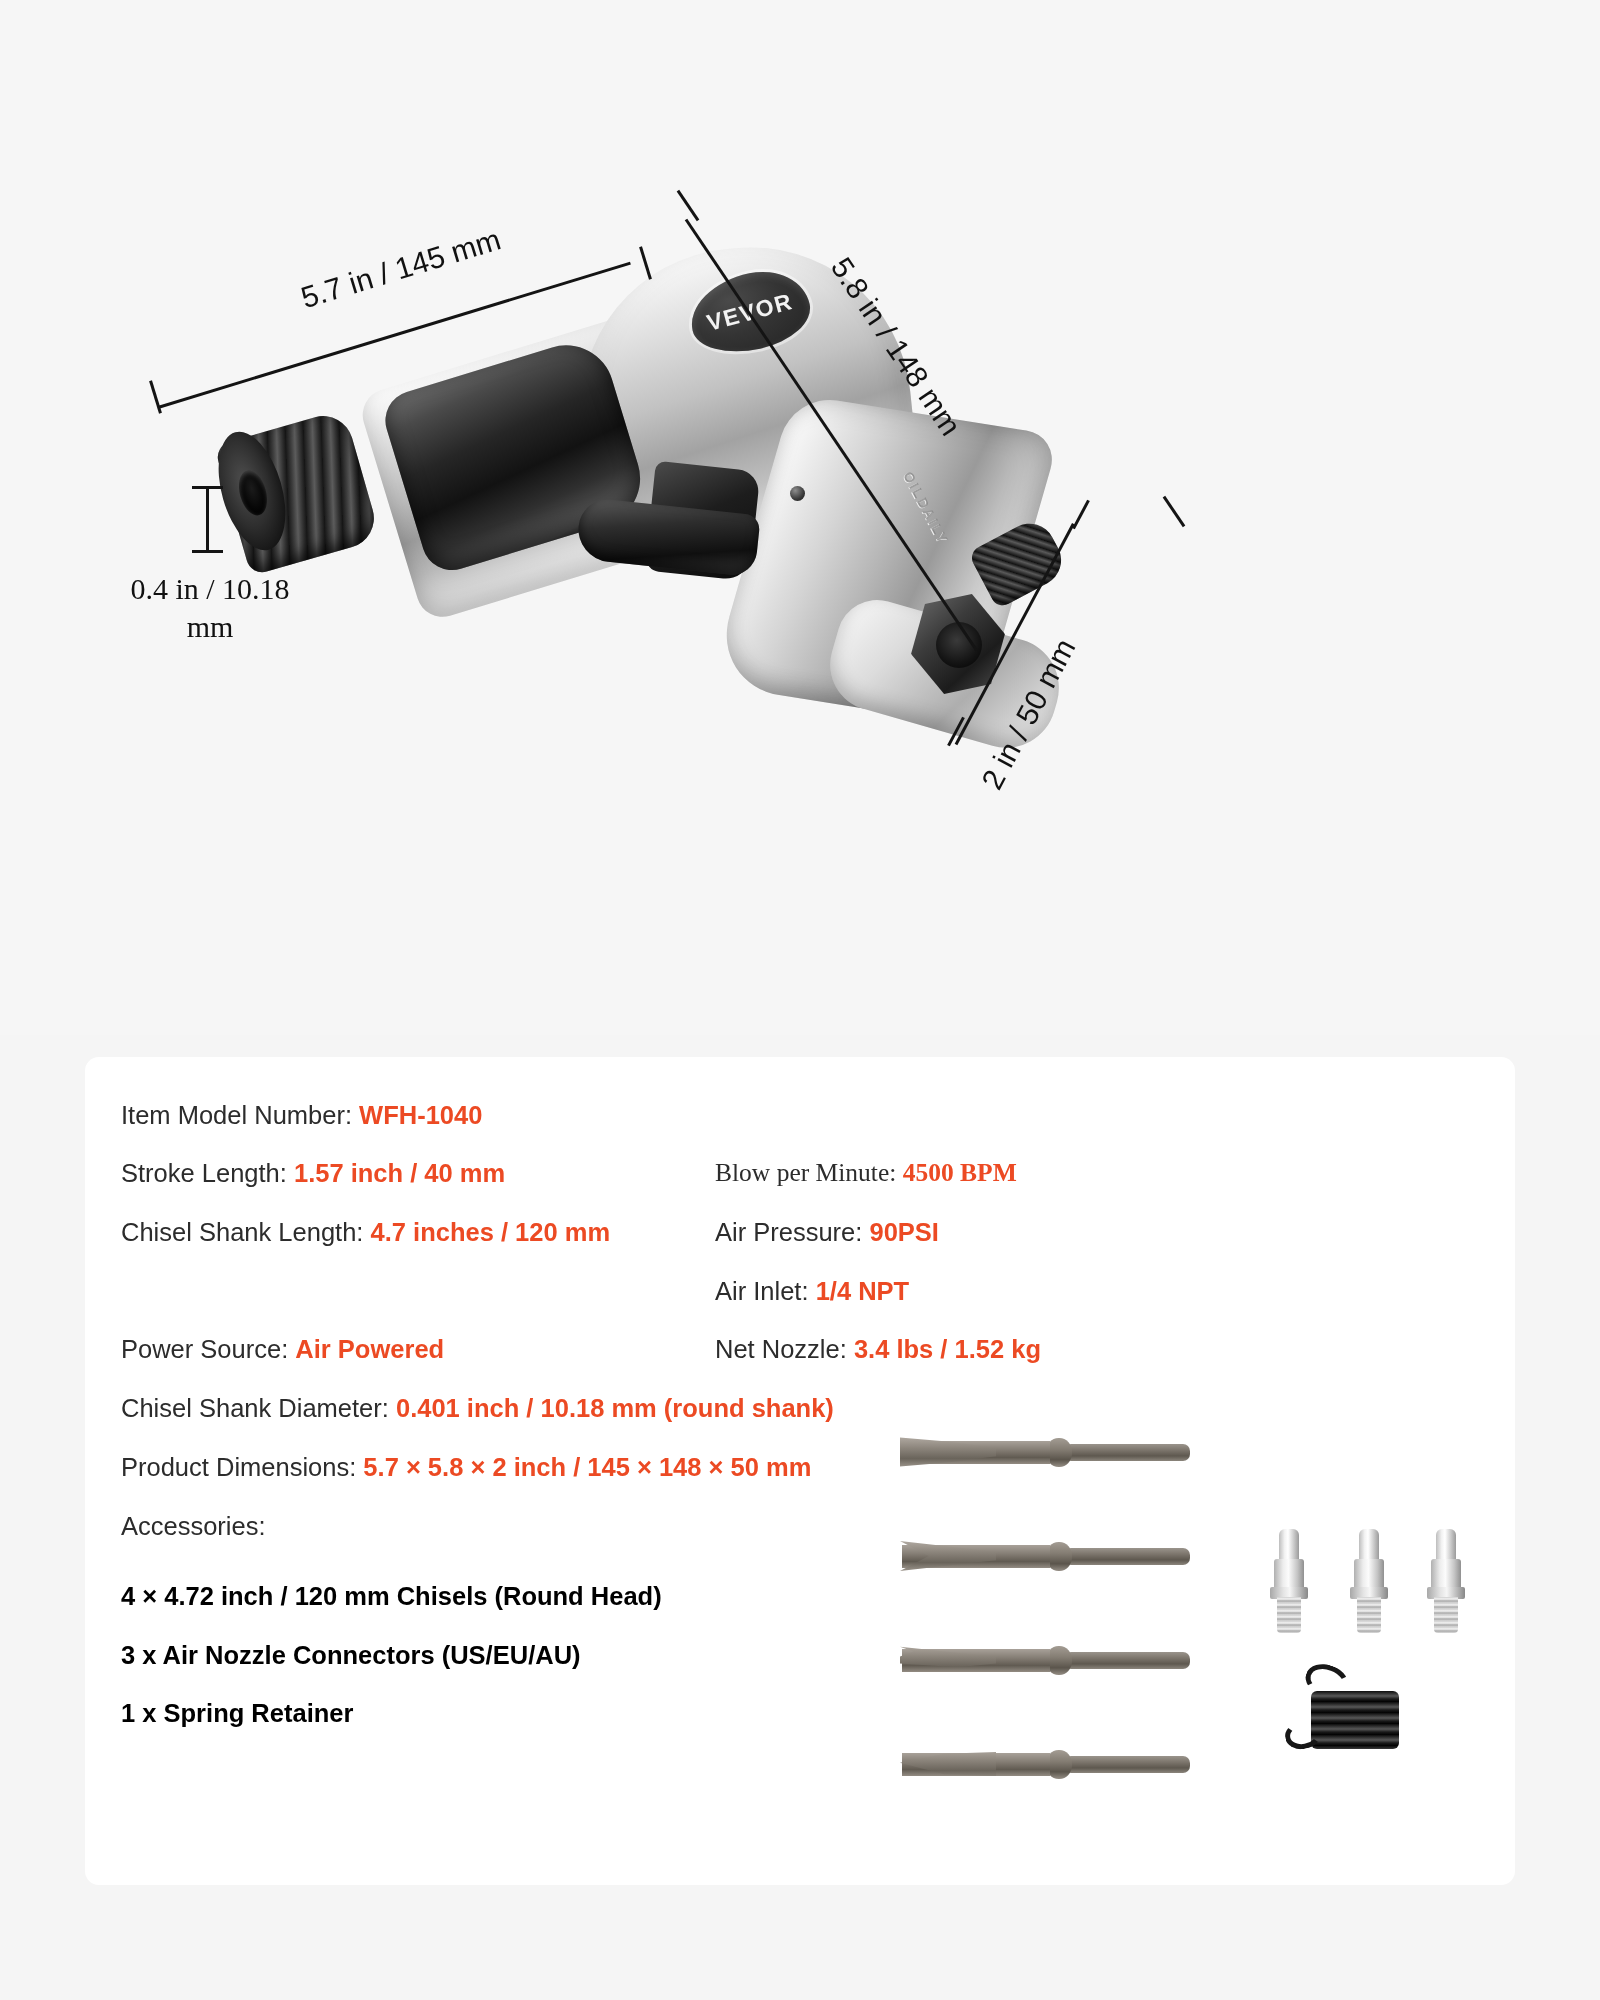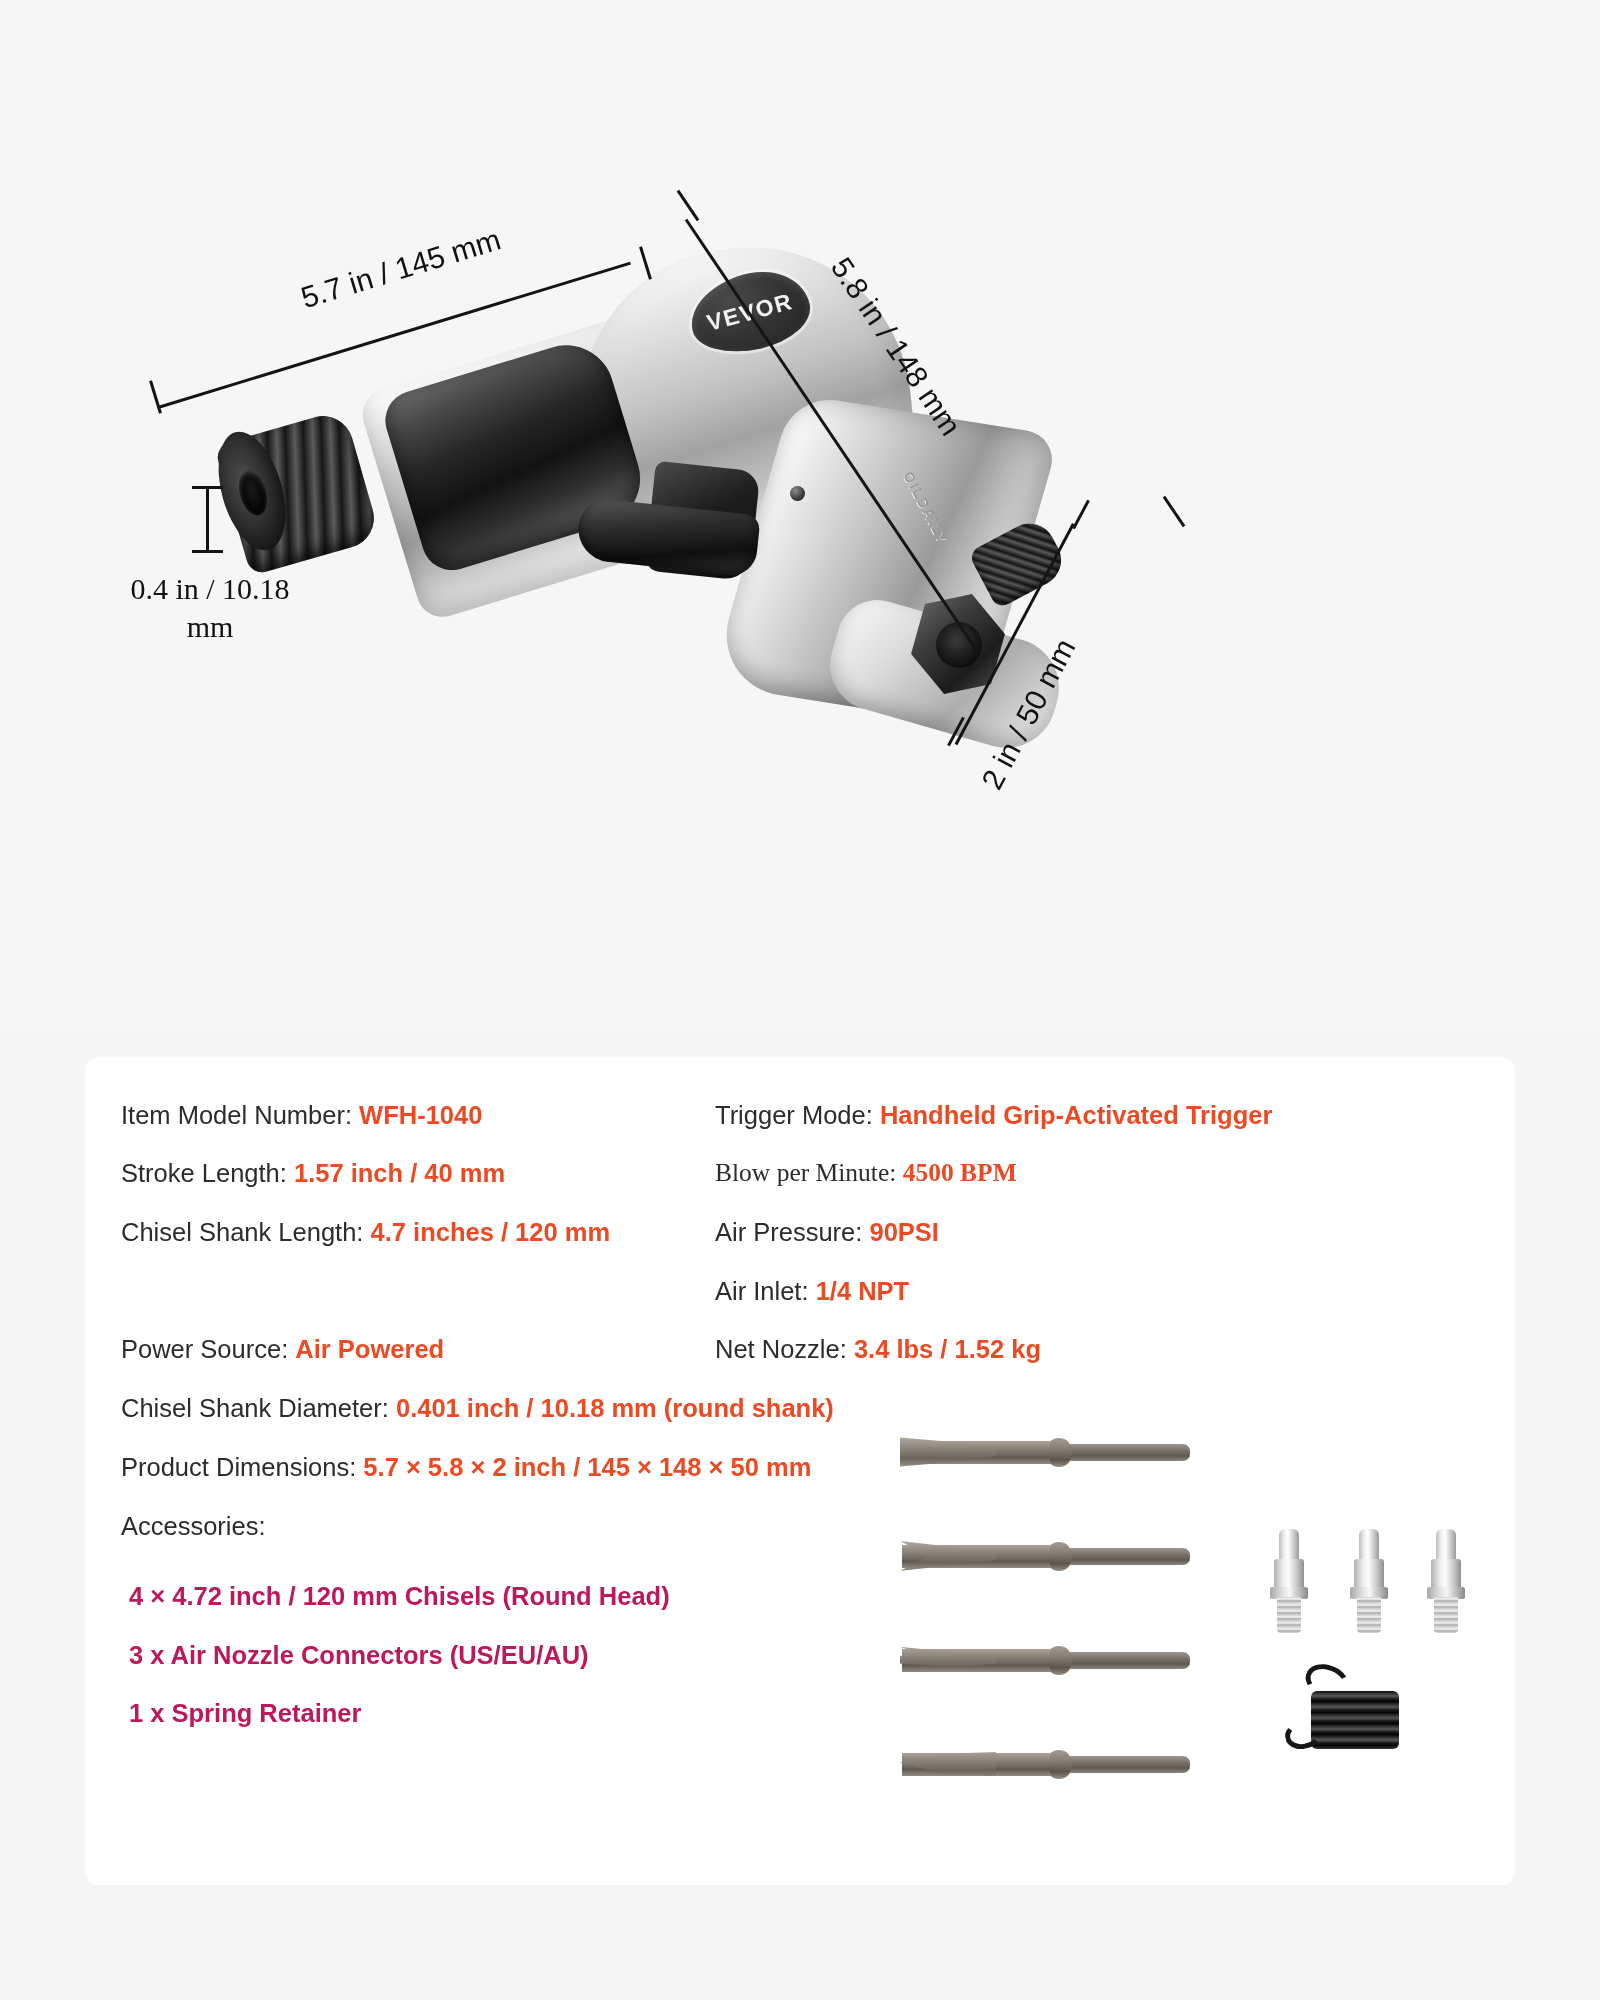--- a/index.html
+++ b/index.html
@@ -159,22 +159,22 @@
     background: #ffffff; border-radius: 14px;
   }
   .spec-cols { position: absolute; left: 0; top: 0; width: 100%; height: 100%; }
 
   .spec-row {
     position: absolute; font-size: 25.5px; color: #2c2c2c; white-space: nowrap;
     line-height: 1.2; font-family: "Liberation Sans", sans-serif;
   }
   .spec-row .val { color: #ec4a23; font-weight: 700; }
   .acc-item {
-    position: absolute; font-size: 25.5px; color: #be185d; font-weight: 700;
-    white-space: nowrap; font-family: "Liberation Sans", sans-serif; margin-left: 8px;
+    position: absolute; font-size: 25.5px; color: #000000; font-weight: 700;
+    white-space: nowrap; font-family: "Liberation Sans", sans-serif;
   }
 
   
   .acc-stage { position: absolute; left: 900px; top: 1440px; width: 560px; height: 400px; }
 
   .chisel { position: absolute; height: 30px; }
   .chisel .shank {
     position: absolute; right: 0; top: 7px; width: 122px; height: 17px;
     border-radius: 3px 7px 7px 3px;
     background: linear-gradient(180deg,#9a948c 0%,#7d766d 35%,#5e584f 70%,#8b857c 100%);
@@ -334,24 +334,20 @@
       <div class="spec-row" style="left:36px; top:395px;">
         <span>Product Dimensions:</span>
         <span class="val"> 5.7 × 5.8 × 2 inch / 145 × 148 × 50 mm</span>
       </div>
 
       <div class="spec-row" style="left:36px; top:454px;">Accessories:</div>
       <div class="acc-item" style="left:36px; top:525px;">4 × 4.72 inch / 120 mm Chisels (Round Head)</div>
       <div class="acc-item" style="left:36px; top:584px;">3 x Air Nozzle Connectors (US/EU/AU)</div>
       <div class="acc-item" style="left:36px; top:642px;">1 x Spring Retainer</div>
 
-      <div class="spec-row" style="left:630px; top:43px;">
-        <span>Trigger Mode:</span>
-        <span class="val"> Handheld Grip-Activated Trigger</span>
-      </div>
       <div class="spec-row" style="left:630px; top:101px;font-family:Liberation Serif, serif;">
         <span>Blow per Minute:</span>
         <span class="val"> 4500 BPM</span>
       </div>
       <div class="spec-row" style="left:630px; top:160px;">
         <span>Air Pressure:</span>
         <span class="val"> 90PSI</span>
       </div>
       <div class="spec-row" style="left:630px; top:219px;">
         <span>Air Inlet:</span>

